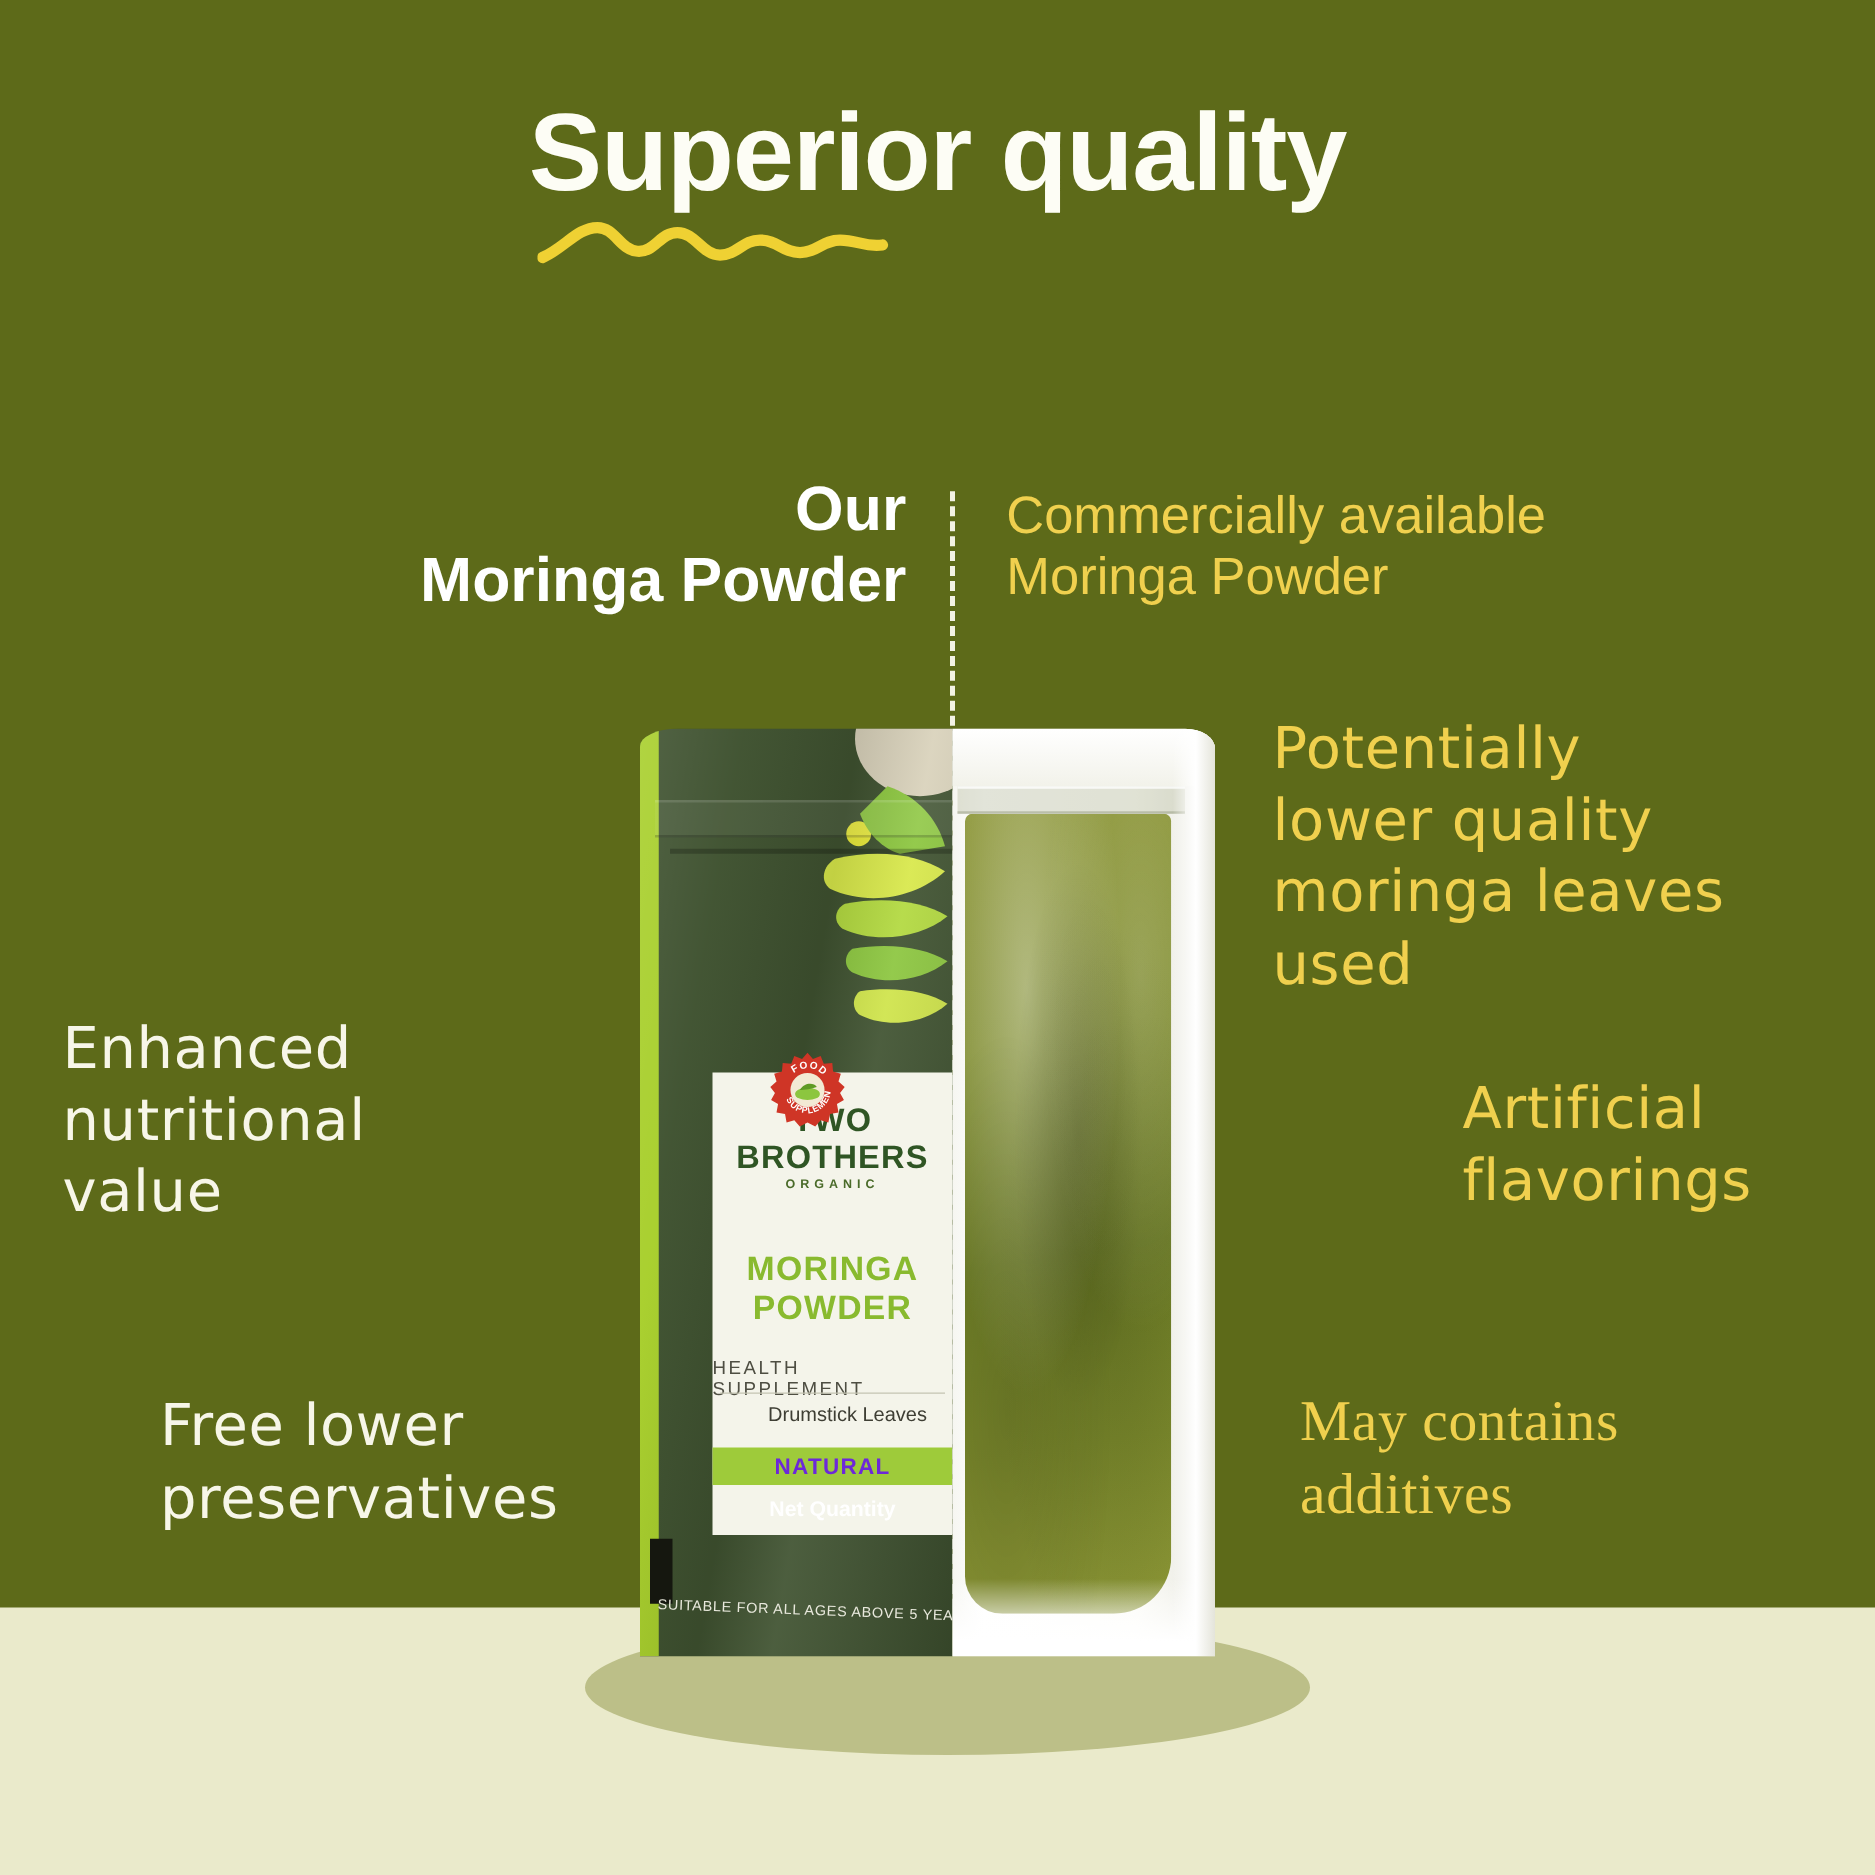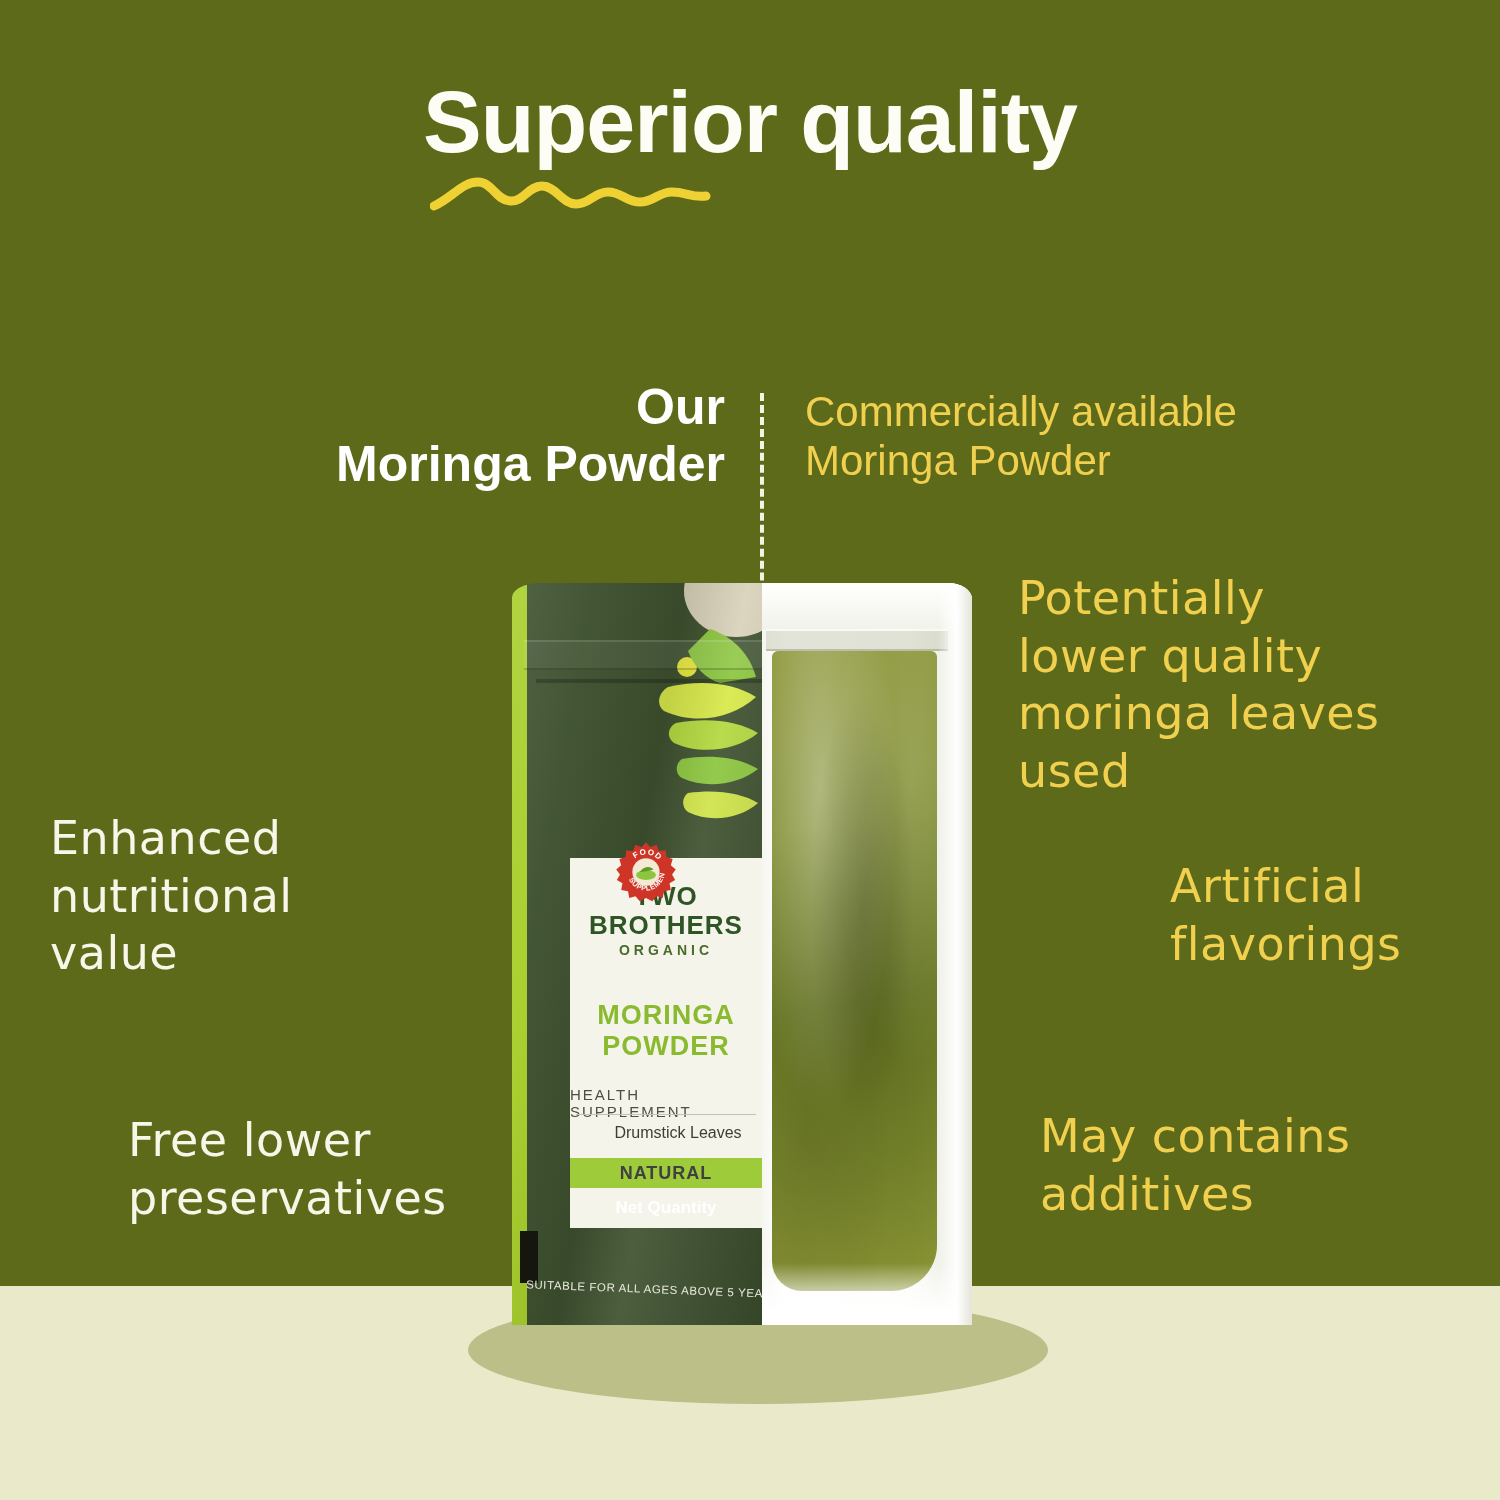--- a/index.html
+++ b/index.html
@@ -54,21 +54,21 @@
   }
   .left-item{position:absolute;color:#f7f6e8;text-align:left;}
   .right-item{position:absolute;color:#f0d04e;text-align:left;}
 
   .li1{left:145px;top:572px;width:360px;}
   .li2{left:50px;top:810px;width:340px;}
   .li3{left:128px;top:1112px;width:360px;}
 
   .ri1{left:1018px;top:570px;width:390px;}
   .ri2{left:1170px;top:858px;width:300px;}
-  .ri3{left:1040px;top:1108px;width:350px;}
+  .ri3{left:1040px;top:1108px;width:350px;font-family:Liberation Serif, serif;}
 
   
   .shadow{
     position:absolute;left:468px;top:1296px;width:580px;height:108px;
     background:#bcbf88;border-radius:50%;
   }
 
   
   .pouch{
     position:absolute;left:512px;top:583px;width:460px;height:742px;
@@ -107,42 +107,42 @@
     position:absolute;left:58px;top:275px;width:192px;height:370px;background:#f4f4ea;
   }
   .lbl-brand{
     position:absolute;left:0;top:24px;width:192px;text-align:center;
     font-family:"Liberation Sans",sans-serif;font-weight:bold;
     font-size:26px;line-height:1.1;color:#2f5524;letter-spacing:1px;
   }
   .lbl-organic{
     position:absolute;left:0;top:84px;width:192px;text-align:center;
     font-family:"Liberation Sans",sans-serif;font-weight:bold;
-    font-size:14px;color:#4a6b2a;letter-spacing:4px;
+    font-size:10px;color:#4a6b2a;letter-spacing:4px;
   }
   .lbl-product{
     position:absolute;left:0;top:142px;width:192px;text-align:center;
     font-family:"Liberation Sans",sans-serif;font-weight:bold;
     font-size:27px;line-height:1.16;color:#89ba2f;letter-spacing:1px;
   }
   .lbl-health{
     position:absolute;left:0;top:228px;width:192px;text-align:left;
     font-family:"Liberation Sans",sans-serif;
     font-size:15px;color:#4e4e42;letter-spacing:2px;
   }
   .lbl-rule{position:absolute;left:6px;top:256px;width:180px;height:1px;background:#c3c3b2;}
   .lbl-sub{
     position:absolute;left:0;top:266px;width:192px;text-align:center;
     font-family:"Liberation Sans",sans-serif;
     font-size:16px;color:#3e3e34;padding-left:12px;
   }
   .lbl-natural{
     position:absolute;left:0;top:300px;width:192px;height:30px;background:#9ecb3a;
     font-family:"Liberation Sans",sans-serif;font-weight:bold;
-    font-size:18px;color:#404040;letter-spacing:1px;
+    font-size:18px;color:#6d28d9;letter-spacing:1px;
     display:flex;align-items:center;justify-content:center;
   }
   .lbl-net{
     position:absolute;left:0;top:340px;width:192px;text-align:center;
     font-family:"Liberation Sans",sans-serif;font-weight:bold;
     font-size:17px;color:#ffffff;
   }
   .badge{
     position:absolute;left:103px;top:258px;width:62px;height:62px;
   }

